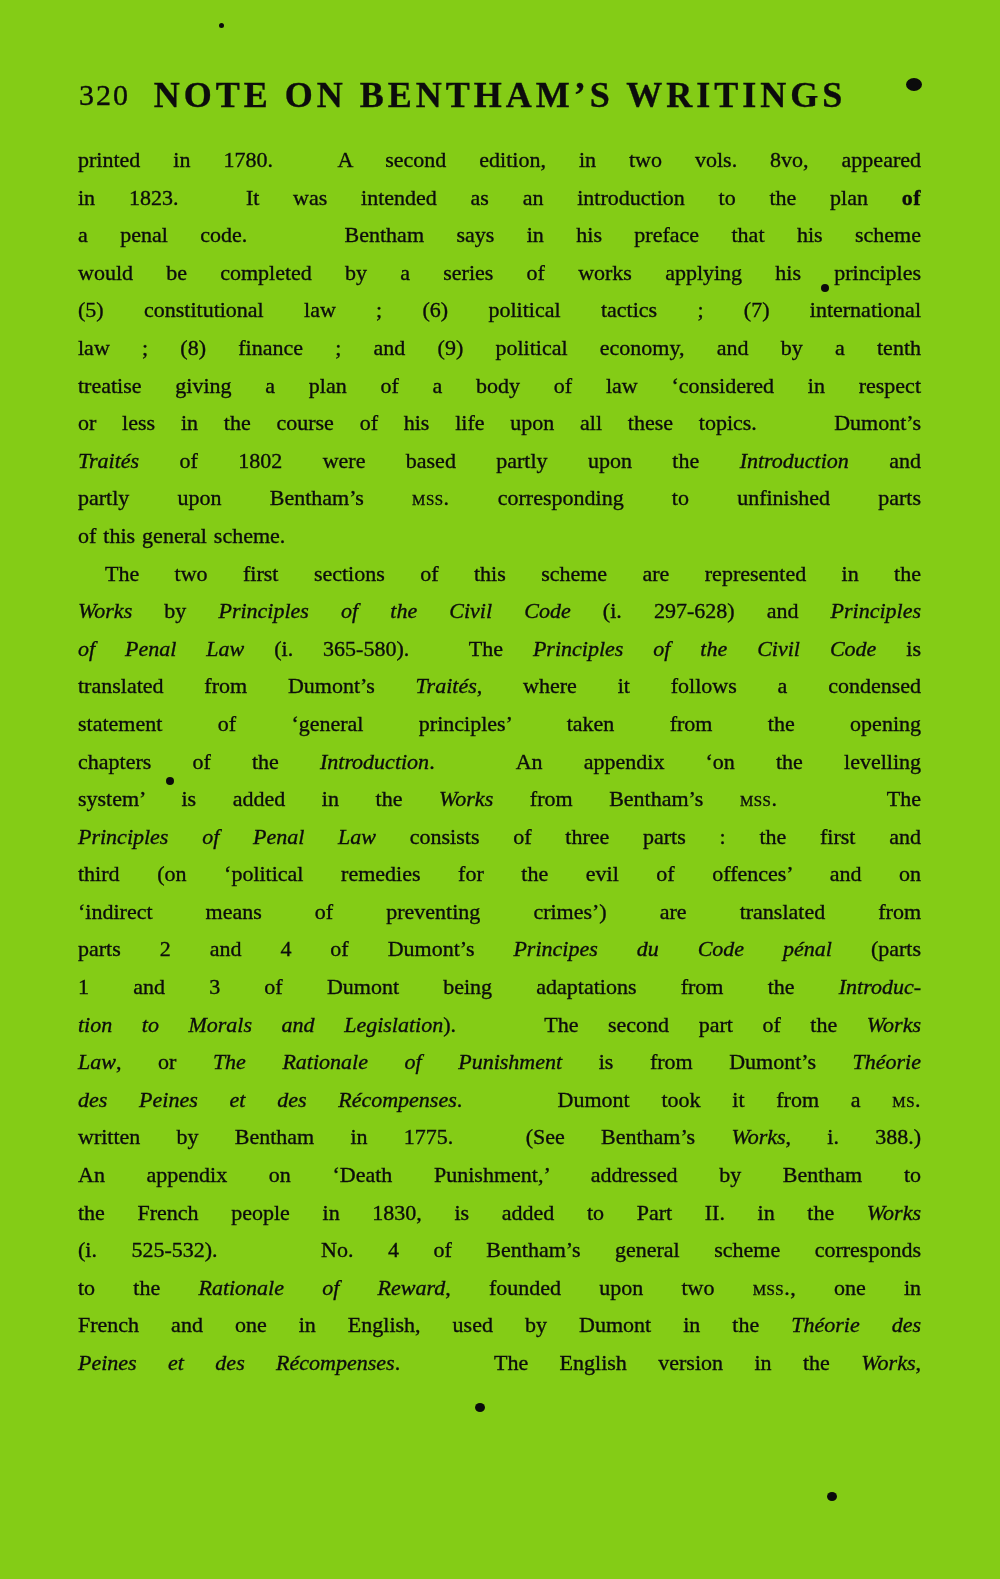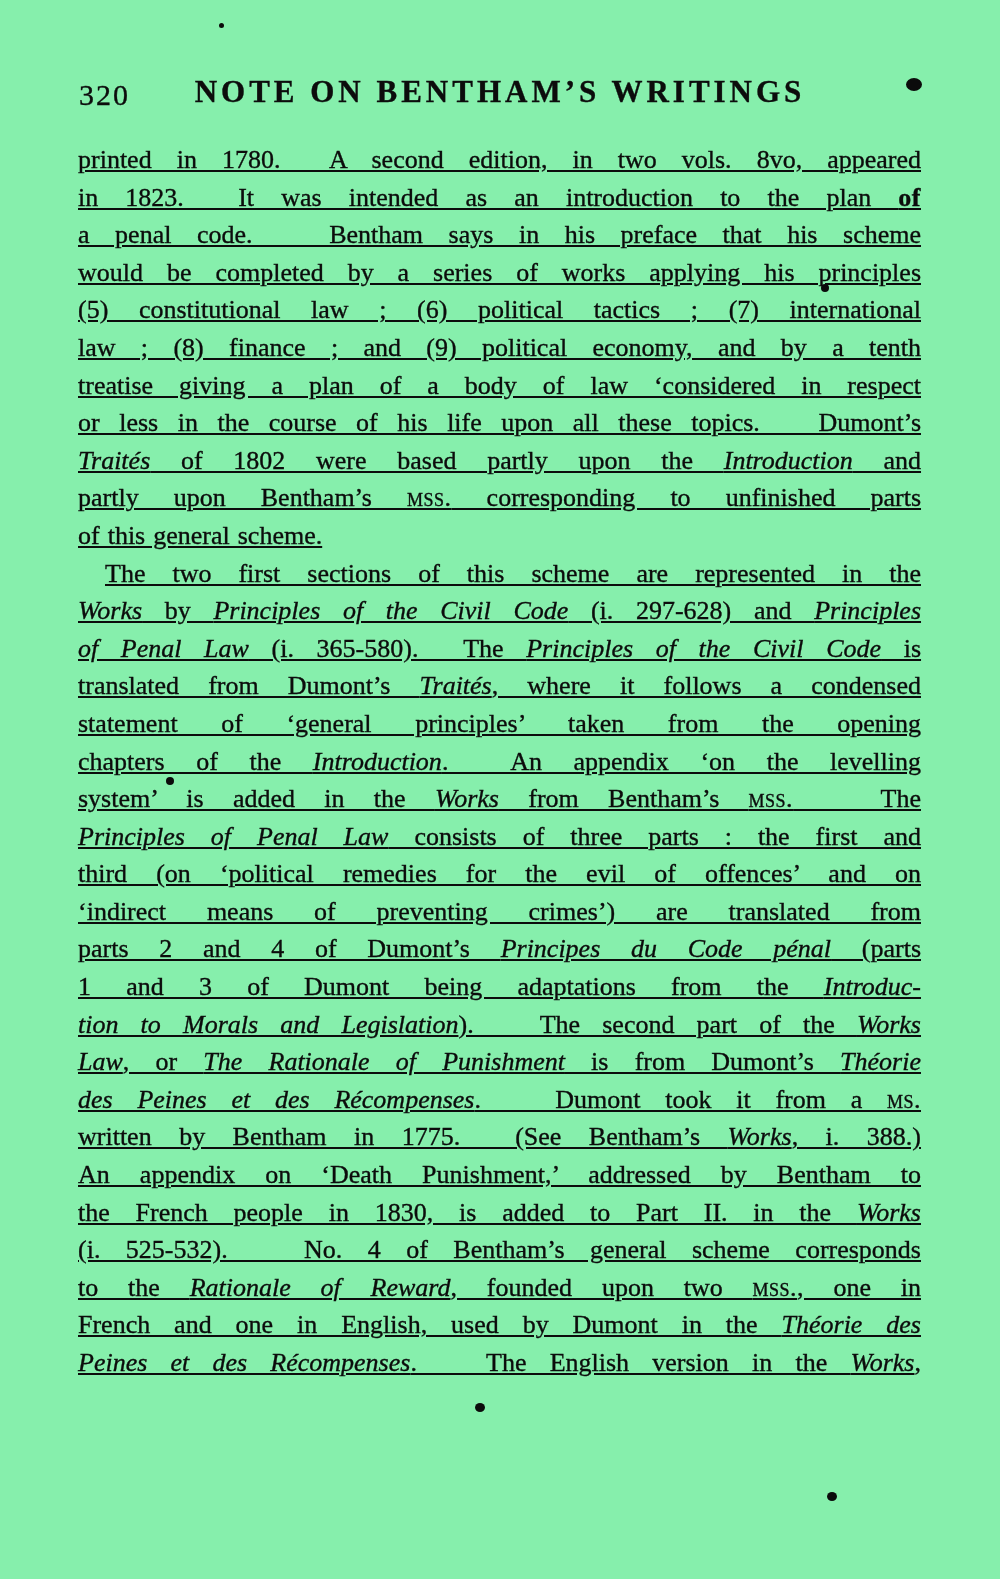--- a/index.html
+++ b/index.html
@@ -1,35 +1,35 @@
 <!DOCTYPE html>
 <html><head>
 <meta charset="utf-8">
 <style>
   html,body{margin:0;padding:0;background:#ffffff;}
   .page{
     position:relative;
     width:1000px;height:1579px;
     background:#fefefdl;
-    background-color:#86efac;
+    background-color:#84cc16;
     color:#0c0c0c;
     font-family:"Liberation Serif", serif;
     -webkit-text-stroke:0.35px;
     overflow:hidden;
   }
   .header{position:absolute;top:74px;left:0;width:100%;height:42px;}
   .pagenum{position:absolute;left:79px;top:4px;font-size:30px;letter-spacing:2px;}
   .title{
     position:absolute;left:0;top:0;width:100%;
-    text-align:center;font-size:31px;font-weight:bold;letter-spacing:4px;
+    text-align:center;font-size:36px;font-weight:bold;letter-spacing:4px;
   }
   .bodytext{
     position:absolute;left:78px;top:141px;width:843px;
-    font-size:26px;line-height:37.6px;
-    text-align:justify;word-spacing:1.5px;text-decoration:underline;
+    font-size:22px;line-height:37.6px;
+    text-align:justify;word-spacing:1.5px;
   }
   .line{
     height:37.6px;
     text-align-last:justify;
     white-space:pre-wrap;
   }
   .line.short{text-align-last:auto;}
   .line.indent{text-indent:27px;}
   .i{font-style:italic;}
   .sc{font-variant:small-caps;letter-spacing:0.5px;}

